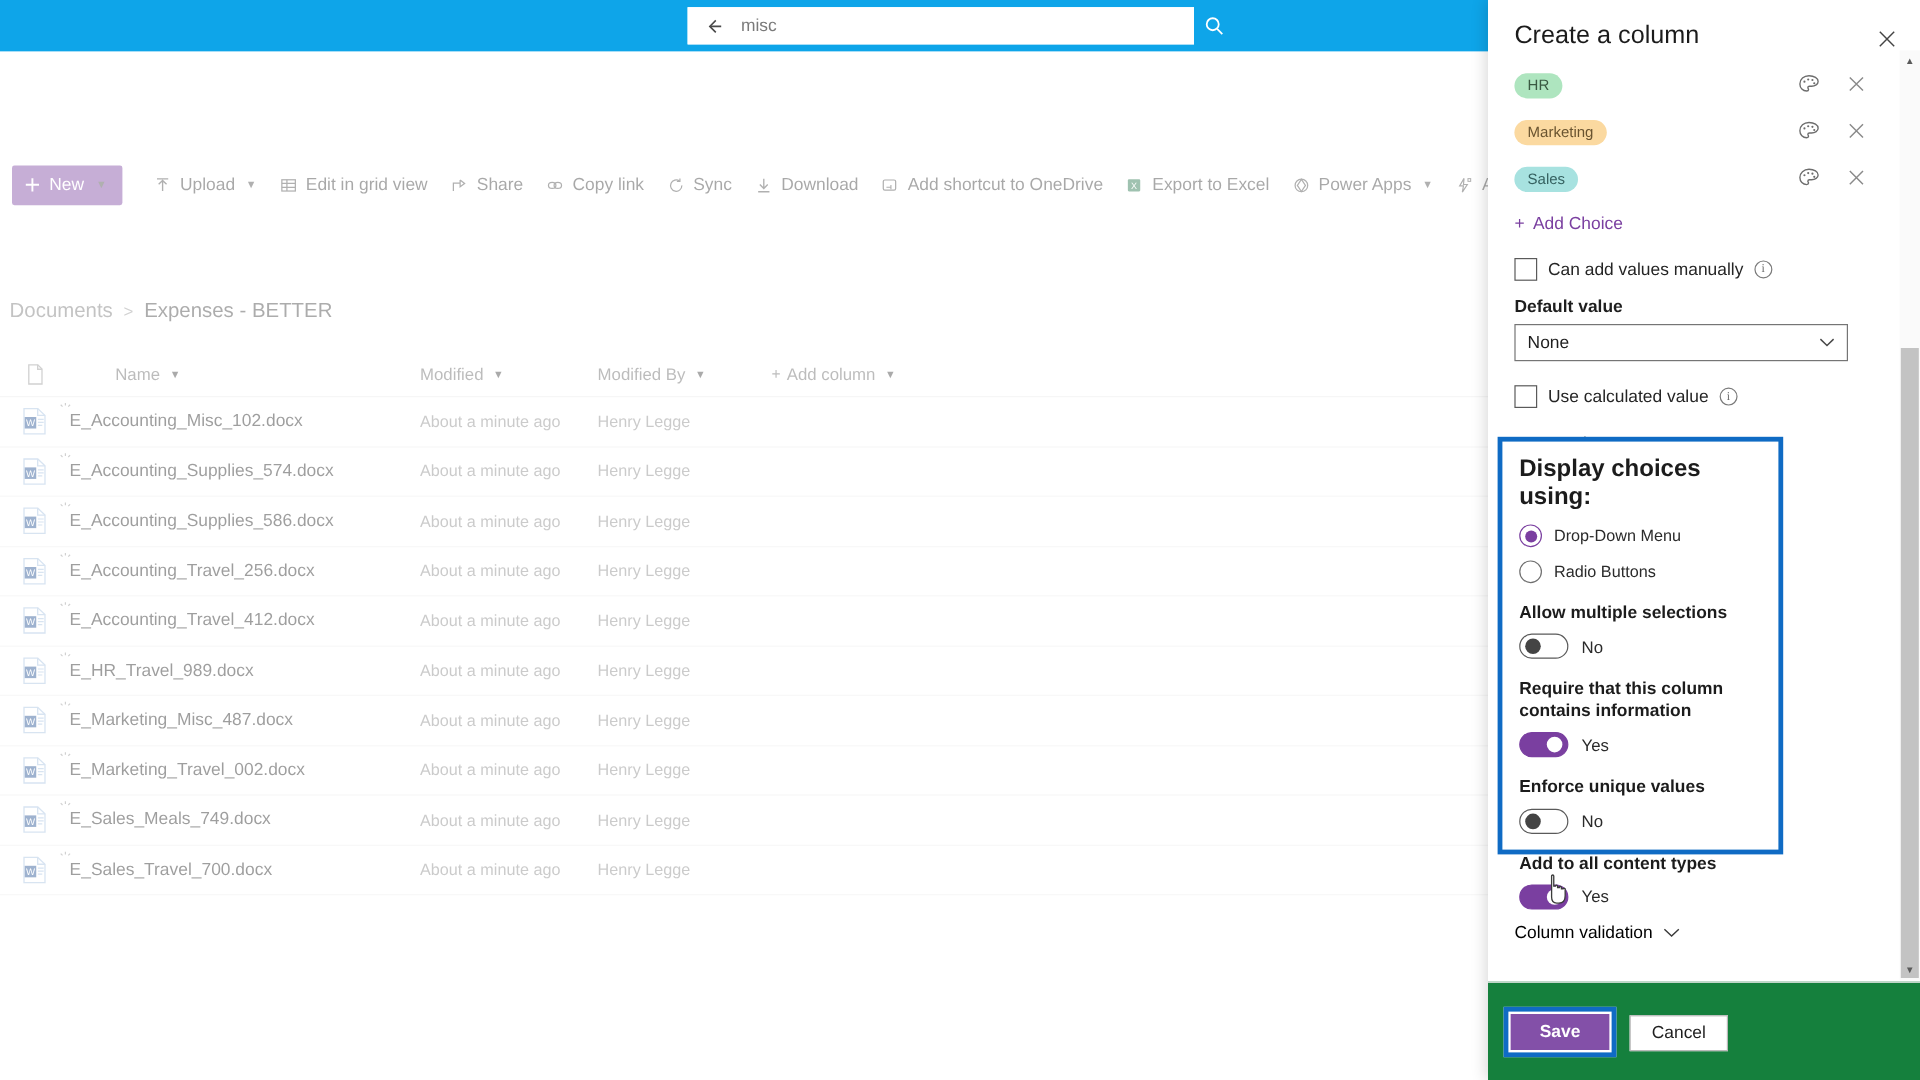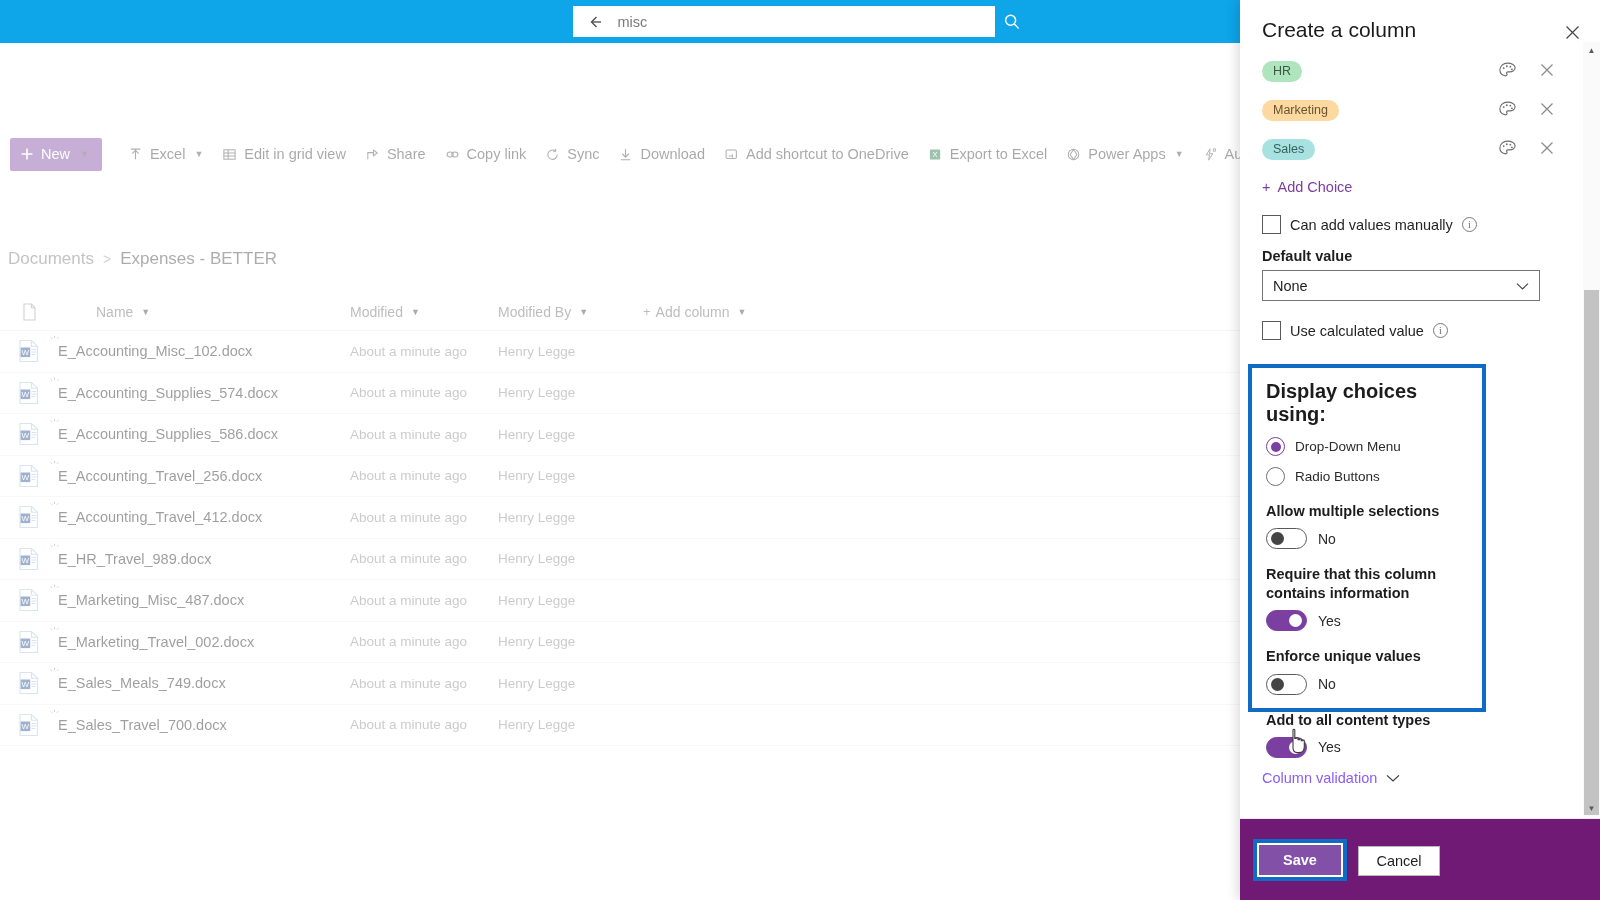--- a/index.html
+++ b/index.html
@@ -146,25 +146,25 @@
   .toggle .knob {
     position:absolute; width:13px; height:13px; border-radius:50%; background:#444;
     top:3px; left:4px;
   }
   .toggle.on { background:#7a3fa0; border-color:#7a3fa0; }
   .toggle.on .knob { background:#fff; left:auto; right:4px; }
   .tgl-val { font-size:14px; color:#2b2b2b; }
 
   .col-validation {
     position:absolute; left:22px; top:770px; display:flex; align-items:center; gap:9px;
-    font-size:14.5px; color:#8b5cf6;
+    font-size:14.5px; color:#000000;
   }
   .panel-footer {
     position:absolute; left:0; bottom:0; width:360px; height:82px;
-    border-top:1px solid #eaeaea; background:#701a75;padding-left:12px;
+    border-top:1px solid #eaeaea; background:#15803d;padding-left:12px;
   }
   .save-hl {
     position:absolute; left:13px; top:20px; width:94px; height:42px;
     border:4px solid #0f6bc4; background:#fff;
     display:flex; align-items:center; justify-content:center;
   }
   .btn-save {
     width:82px; height:30px; background:#8350a8; color:#fff; font-size:14.5px; font-weight:700;
     display:flex; align-items:center; justify-content:center; border:1px solid #8350a8;
   }
@@ -219,21 +219,21 @@
       <span>New</span>
       <span class="chev">▼</span>
     </div>
 
     <div class="cmd-item">
       <span class="cmd-ico">
           <svg width="15" height="15" viewBox="0 0 16 16">
             <path d="M8 13 V4 M4.5 7 L8 3.6 L11.5 7 M3 2.2 H13" stroke="#444" stroke-width="1.2" fill="none"></path>
           </svg>
         </span>
-      <span>Excel</span>
+      <span>Upload</span>
       <span class="chev">▼</span>
     </div>
 
     <div class="cmd-item">
       <span class="cmd-ico">
           <svg width="15" height="15" viewBox="0 0 16 16">
             <rect x="2" y="3" width="12" height="10" fill="none" stroke="#444" stroke-width="1.1"></rect>
             <path d="M2 6.3 H14 M2 9.7 H14 M6.5 3 V13" stroke="#444" stroke-width="1.1"></path>
           </svg>
         </span>

